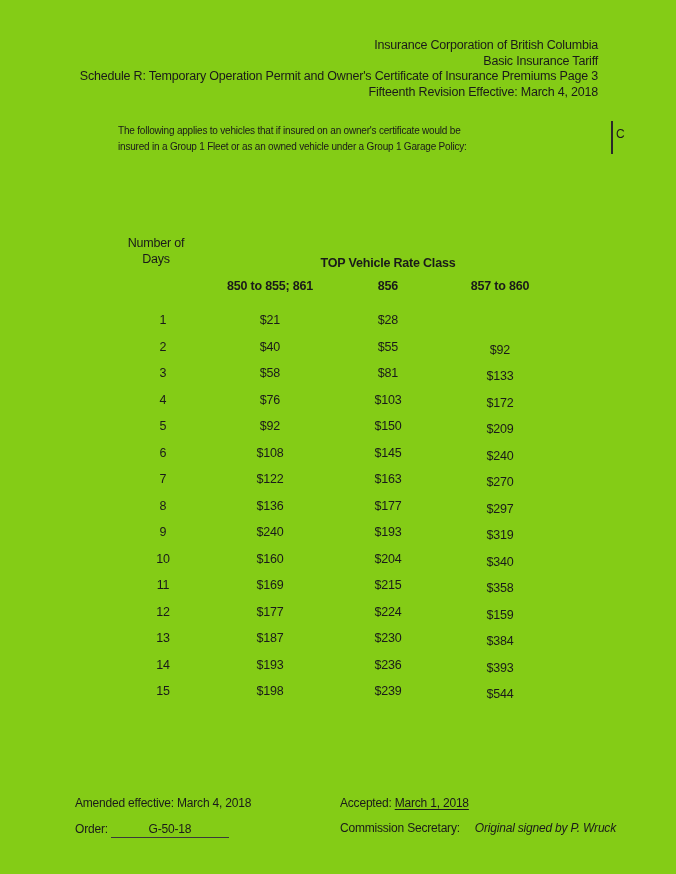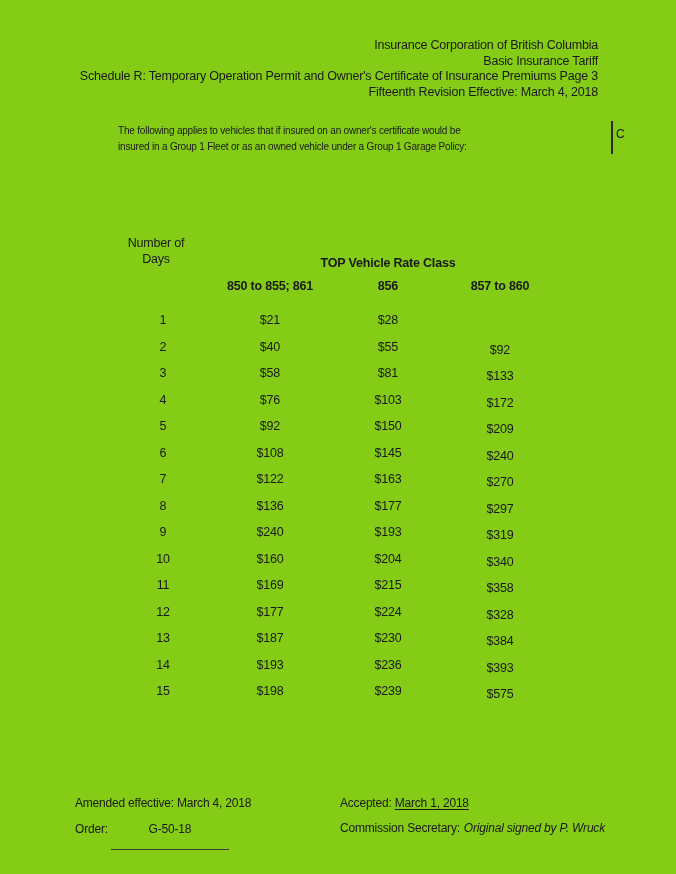--- a/index.html
+++ b/index.html
@@ -75,26 +75,26 @@
   .cell { text-align: center; line-height: 14px; }
   .cell.c3 { position: relative; top: 3px; }
   .footer-amended { position: absolute; left: 75px; top: 796px; font-size: 12px; }
   .footer-order   { position: absolute; left: 75px; top: 822px; font-size: 12px; }
   .order-line {
     display: inline-block;
     min-width: 118px;
     border-bottom: 1px solid #3a3a3a;
     text-align: center;
     margin-left: 3px;
-    padding-bottom: 13px;
+    padding-bottom: 1px;
   }
   .footer-accepted  { position: absolute; left: 340px; top: 796px; font-size: 12px; text-align: right; }
   .accepted-value   { text-decoration: underline; text-underline-offset: 2px; }
   .footer-secretary { position: absolute; left: 340px; top: 821px; font-size: 12px; }
-  .secretary-value  { font-style: italic; margin-left: 4px; }
+  .secretary-value  { font-style: italic; margin-left: 15px; }
 </style>
 </head>
 <body>
 
 <div class="page">
 
   <div class="header">
     <div>Insurance Corporation of British Columbia</div>
     <div>Basic Insurance Tariff</div>
     <div>Schedule R: Temporary Operation Permit and Owner's Certificate of Insurance Premiums Page 3</div>
@@ -186,39 +186,39 @@
       <div class="trow">
         <div class="cell">11</div>
         <div class="cell">$169</div>
         <div class="cell">$215</div>
         <div class="cell c3">$358</div>
       </div>
       <div class="trow">
         <div class="cell">12</div>
         <div class="cell">$177</div>
         <div class="cell">$224</div>
-        <div class="cell c3">$328</div>
+        <div class="cell c3">$159</div>
       </div>
       <div class="trow">
         <div class="cell">13</div>
         <div class="cell">$187</div>
         <div class="cell">$230</div>
         <div class="cell c3">$384</div>
       </div>
       <div class="trow">
         <div class="cell">14</div>
         <div class="cell">$193</div>
         <div class="cell">$236</div>
         <div class="cell c3">$393</div>
       </div>
       <div class="trow">
         <div class="cell">15</div>
         <div class="cell">$198</div>
         <div class="cell">$239</div>
-        <div class="cell c3">$575</div>
+        <div class="cell c3">$544</div>
       </div>
     </div>
 
   <div class="footer-amended">Amended effective: March 4, 2018</div>
 
   <div class="footer-order">
     <span>Order:</span><span class="order-line">G-50-18</span>
   </div>
 
   <div class="footer-accepted">

